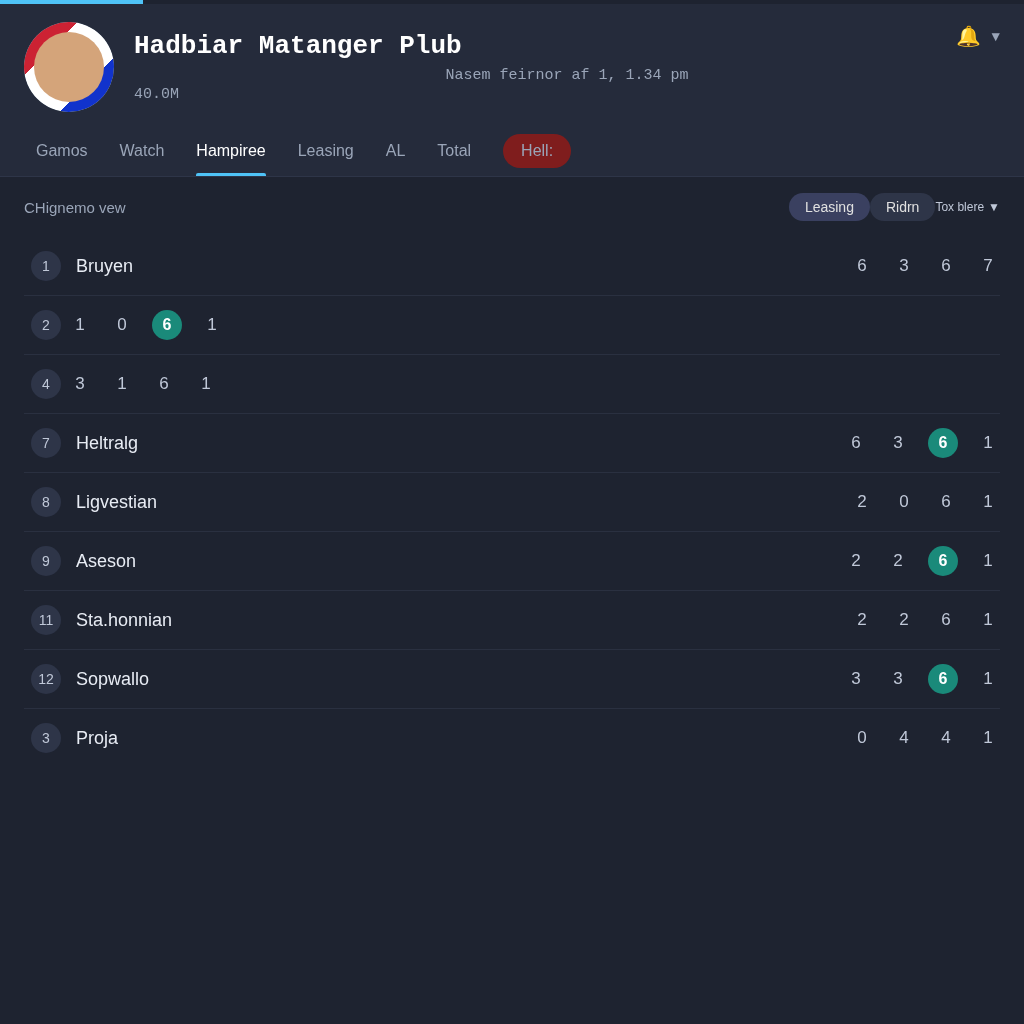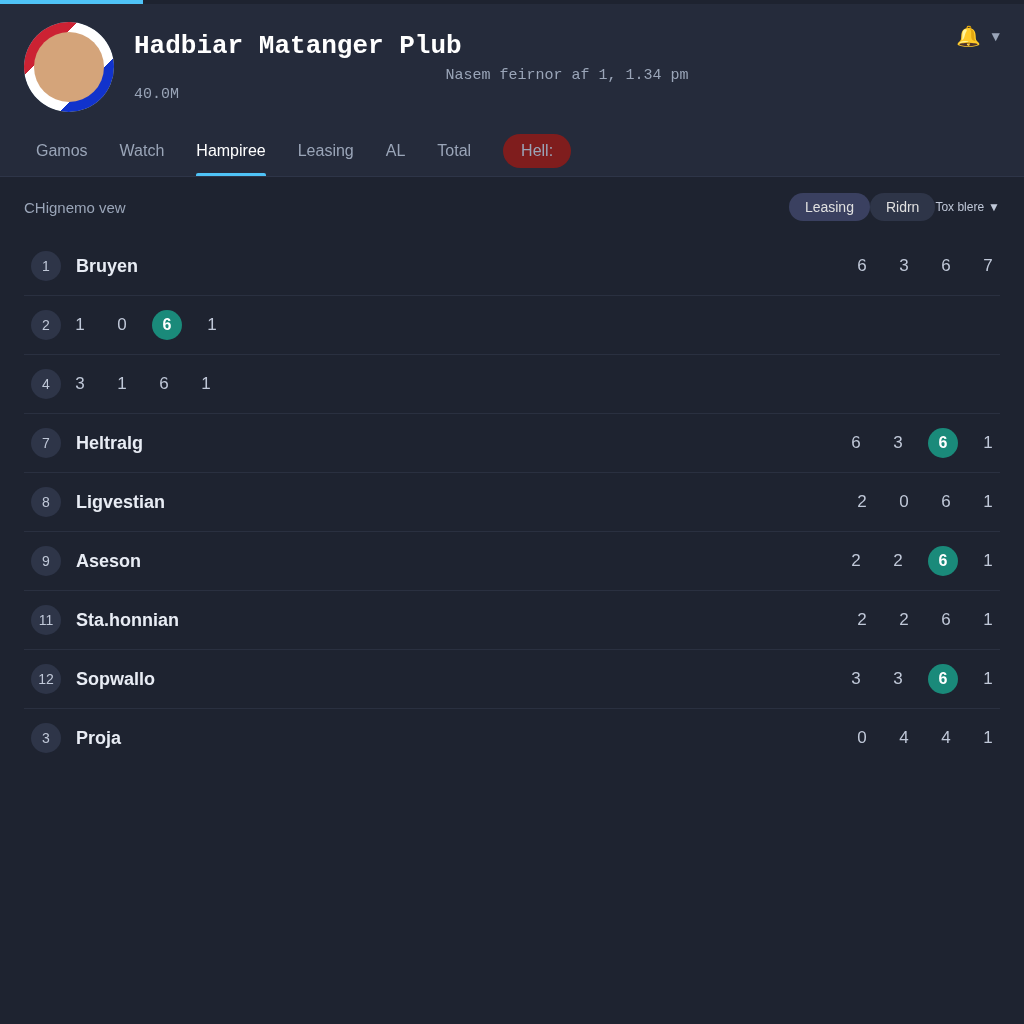--- a/index.html
+++ b/index.html
@@ -210,21 +210,21 @@
       align-items: center;
       justify-content: center;
       font-size: 14px;
       font-weight: 500;
     }
 
     .row-name {
       flex: 1;
       font-size: 18px;
       color: #e8ecf4;
-      font-weight: 700;
+      font-weight: 400;
       padding-left: 8px;
     }
 
     .row-stats {
       display: flex;
       gap: 18px;
       align-items: center;
     }
 
     .stat-val {

